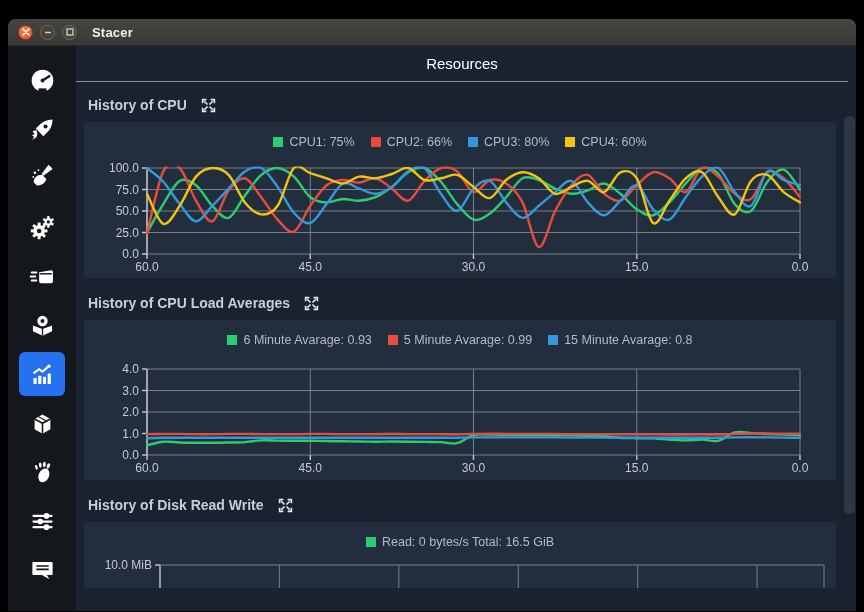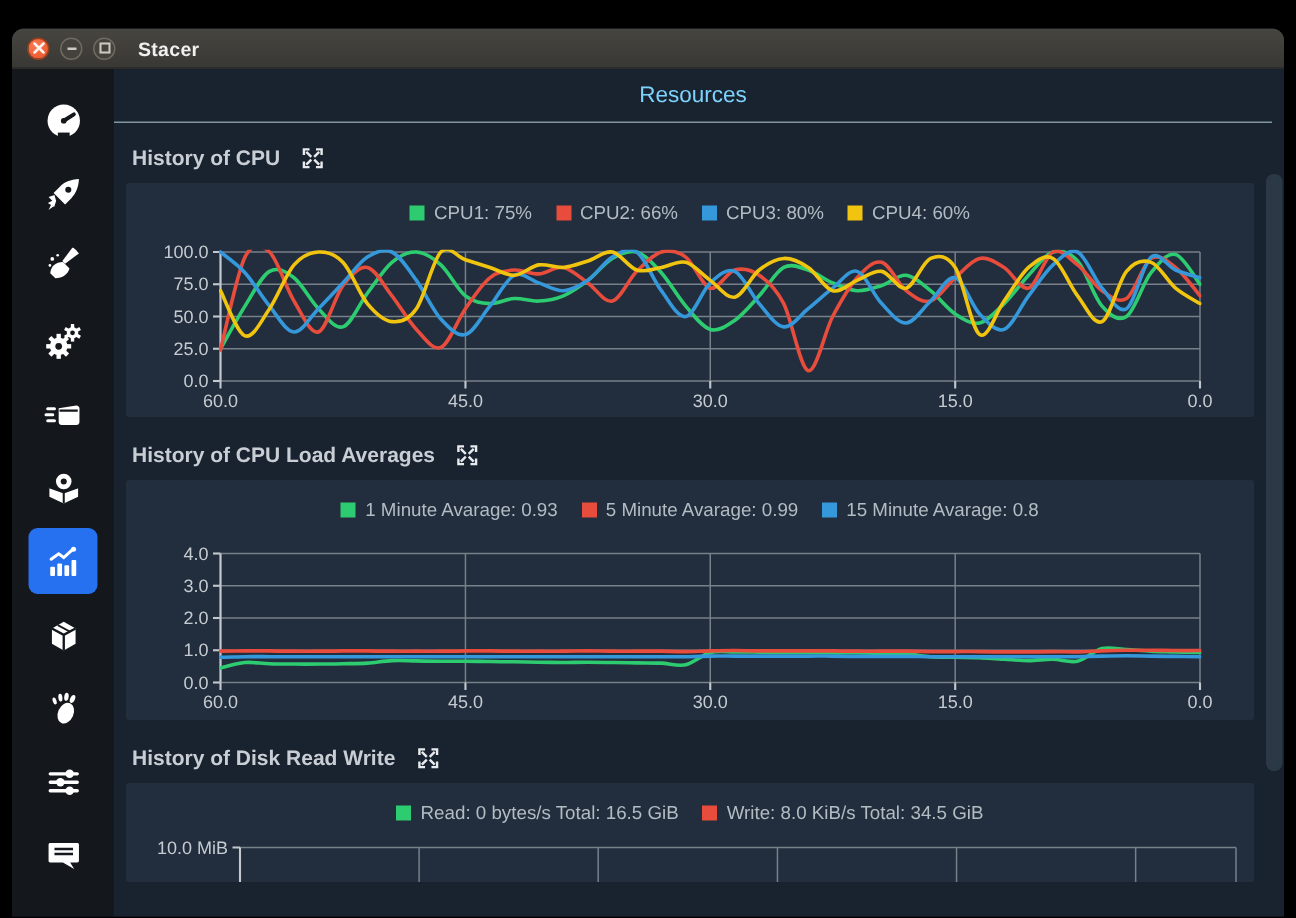--- a/index.html
+++ b/index.html
@@ -19,21 +19,21 @@
   .wbody{display:flex;height:565px;}
   .sidebar{width:68px;background:#14171c;padding-top:12px;box-sizing:border-box;
            display:flex;flex-direction:column;align-items:center;flex:none;}
   .side-item{width:46px;height:44px;margin-bottom:5px;border-radius:6px;display:flex;
              align-items:center;justify-content:center;cursor:pointer;flex:none;}
   .side-item svg{width:27px;height:27px;}
   .side-item.active{background:#2571f0;}
   .content{position:relative;flex:1;background:#192330;overflow:hidden;}
   .page-header{height:35px;margin-right:8px;border-bottom:1px solid #8195a2;
                display:flex;align-items:center;justify-content:center;}
-  .page-title{color:#7dd3fc;font-size:15px;}
+  .page-title{color:#ffffff;font-size:15px;}
   .sec-head{display:flex;align-items:center;padding:15px 0 9px 12px;font-weight:bold;}
   .sec-head.tight{padding-top:17px;}
   .sec-title{color:#c9ced4;font-size:14px;}
   .expand{margin-left:14px;display:flex;align-items:center;cursor:pointer;}
   .expand svg{width:15px;height:15px;}
   .card{margin:0 20px 0 8px;background:#222e3d;border-radius:2px;padding-top:8px;}
   .legend{height:24px;display:flex;align-items:center;justify-content:center;gap:16px;}
   .li{display:flex;align-items:center;gap:6px;color:#b3bbc3;font-size:12.5px;}
   .sq{width:10px;height:10px;display:inline-block;flex:none;}
   .chart{display:block;}
@@ -262,21 +262,21 @@
         <span class="expand">
           <svg viewBox="0 0 14 14" fill="none" stroke="#e8ebee" stroke-width="1.5">
                 <path d="M1.5 5V1.5H5 M9 1.5h3.5V5 M12.5 9v3.5H9 M5 12.5H1.5V9 M3 3l3.1 3.1 M11 3l-3.1 3.1 M11 11l-3.1-3.1 M3 11l3.1-3.1"></path>
               </svg>
         </span>
       </div>
       <div class="card">
         <div class="legend">
           <span class="li">
                 <i class="sq" style="background: rgb(46, 204, 113);"></i>
-                <span>1 Minute Avarage: 0.93</span>
+                <span>6 Minute Avarage: 0.93</span>
               </span>
           <span class="li">
                 <i class="sq" style="background: rgb(231, 76, 60);"></i>
                 <span>5 Minute Avarage: 0.99</span>
               </span>
           <span class="li">
                 <i class="sq" style="background: rgb(52, 152, 219);"></i>
                 <span>15 Minute Avarage: 0.8</span>
               </span>
         </div>
@@ -330,24 +330,20 @@
                 <path d="M1.5 5V1.5H5 M9 1.5h3.5V5 M12.5 9v3.5H9 M5 12.5H1.5V9 M3 3l3.1 3.1 M11 3l-3.1 3.1 M11 11l-3.1-3.1 M3 11l3.1-3.1"></path>
               </svg>
         </span>
       </div>
       <div class="card">
         <div class="legend">
           <span class="li">
                 <i class="sq" style="background: rgb(46, 204, 113);"></i>
                 <span>Read: 0 bytes/s Total: 16.5 GiB</span>
               </span>
-          <span class="li">
-                <i class="sq" style="background: rgb(231, 76, 60);"></i>
-                <span>Write: 8.0 KiB/s Total: 34.5 GiB</span>
-              </span>
         </div>
         <svg class="chart" id="chart-2" width="752" height="34">
               <path d="M76 11H740" stroke="#788089" fill="none"></path>
               <path d="M195.4 11V34" stroke="#788089" fill="none"></path>
               <path d="M314.8 11V34" stroke="#788089" fill="none"></path>
               <path d="M434.3 11V34" stroke="#788089" fill="none"></path>
               <path d="M553.7 11V34" stroke="#788089" fill="none"></path>
               <path d="M673.1 11V34" stroke="#788089" fill="none"></path>
               <path d="M740 11V34" stroke="#788089" fill="none"></path>
               <path d="M76 11V34" stroke="#c3c8ce" fill="none" stroke-width="1.4"></path>

